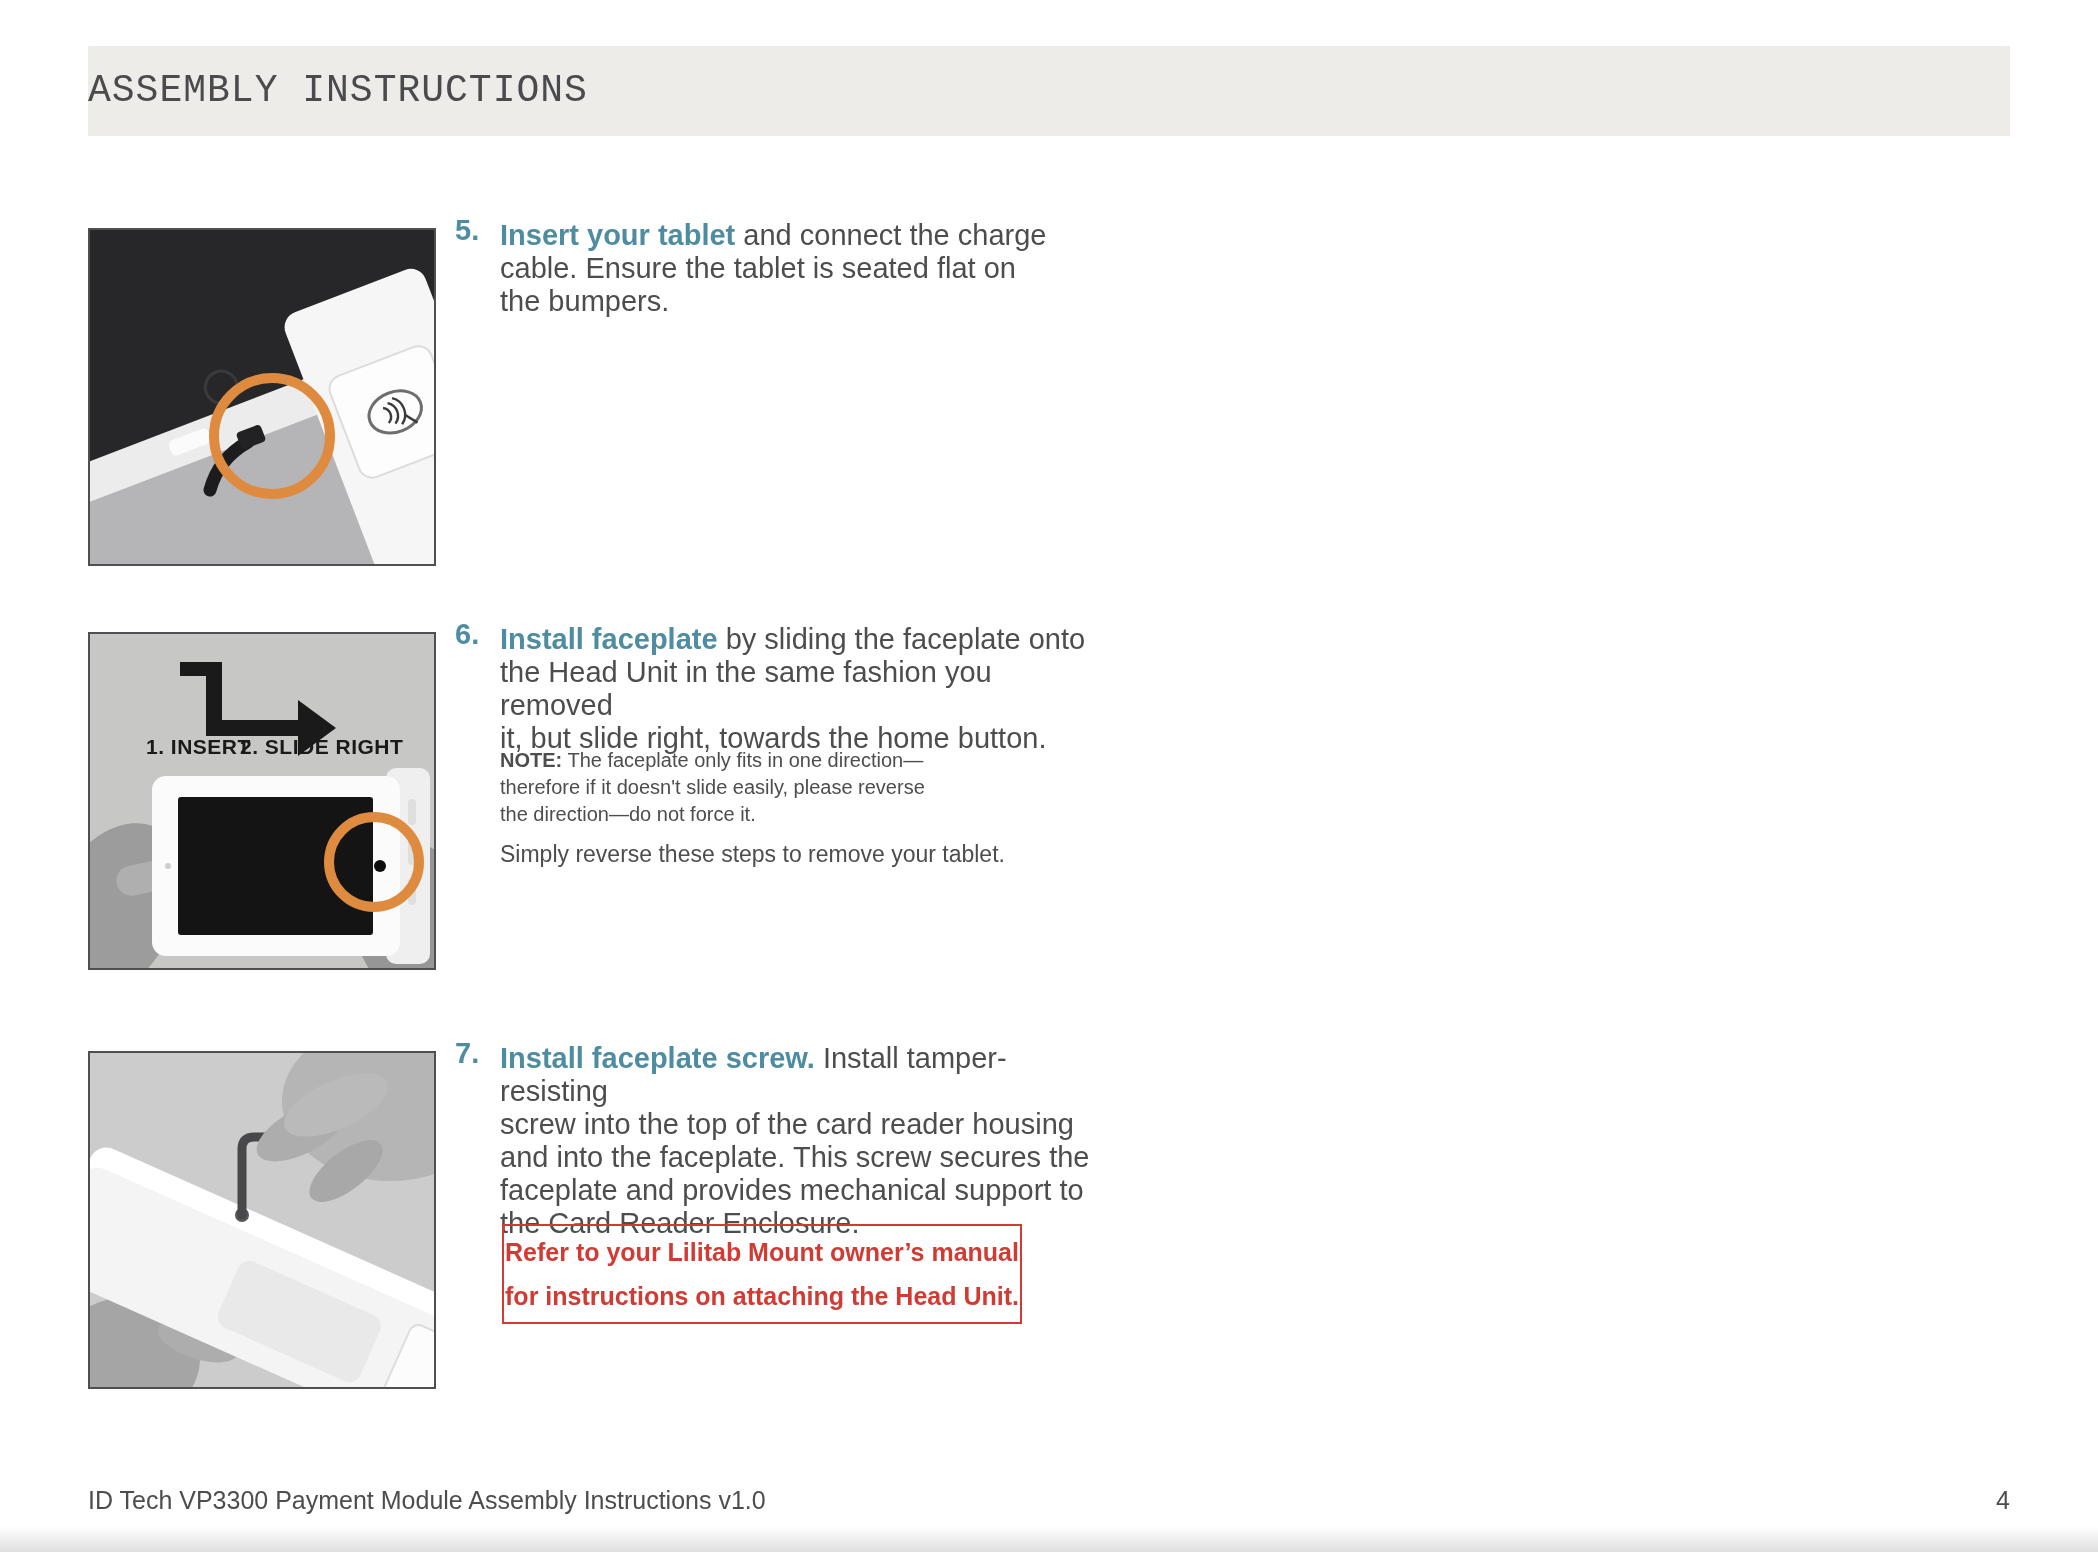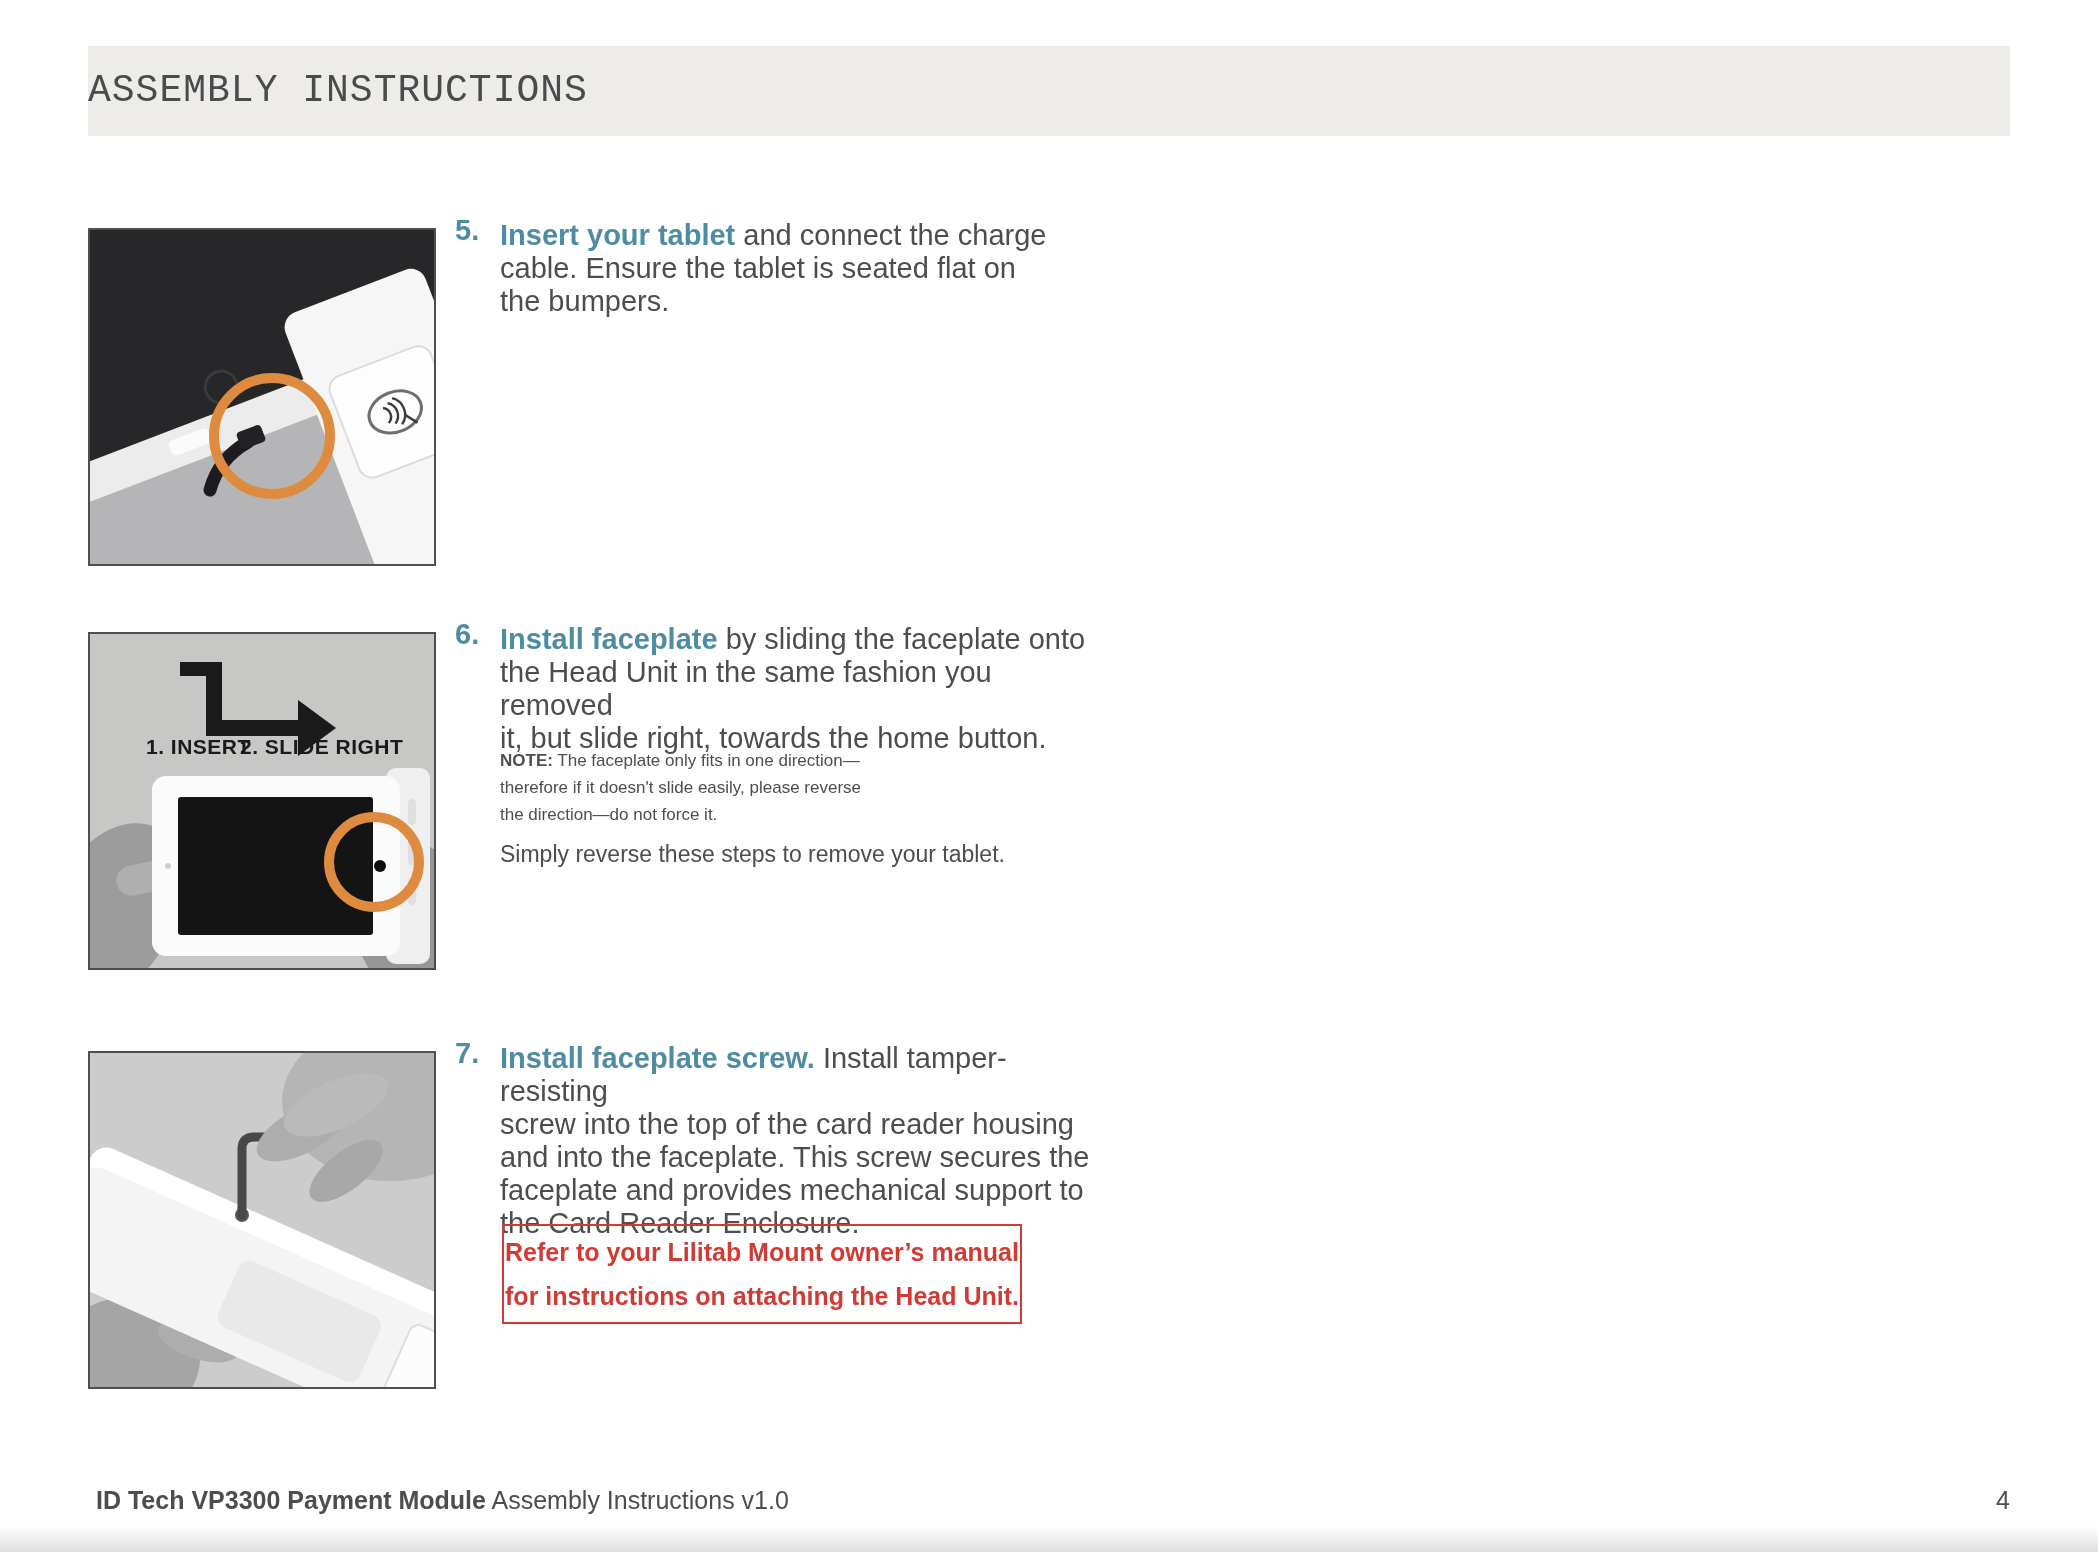--- a/index.html
+++ b/index.html
@@ -46,21 +46,21 @@
   .step-text {
     position: absolute; left: 500px; top: 5px;
     width: 600px;
     font-size: 29px; line-height: 33px;
   }
   .lead { font-weight: 700; color: #4D8CA1; }
   .wrap { white-space: pre-line; }
   .note-para {
     position: absolute; left: 500px; top: 129px;
     width: 600px;
-    font-size: 17px; line-height: 27px;
+    font-size: 20px; line-height: 27px;
   }
   .note-label { font-weight: 700; }
   .extra-para {
     position: absolute; left: 500px; top: 223px;
     width: 600px;
     font-size: 23px; line-height: 27px;
   }
   .callout-box {
     position: absolute; left: 502px; top: 187px;
     width: 520px; height: 100px;
@@ -73,21 +73,21 @@
     font-weight: 700; color: #D13B33;
     white-space: pre-line;
   }
   
   .footer {
     position: absolute; left: 88px; top: 1486px;
     width: 1922px;
     display: flex; justify-content: space-between; align-items: baseline;
     font-size: 25px; color: #4D4D4F;
   }
-  .footer .bold { font-weight: 700; margin-left: 8px; }
+  .footer .bold { font-weight: 400; }
   .page-shadow {
     position: absolute; left: 0; bottom: 0;
     width: 2098px; height: 26px;
     background: linear-gradient(180deg, rgba(160,160,160,0) 0%, rgba(150,150,150,0.30) 100%);
     pointer-events: none;
   }
 </style>
 </head>
 <body>
 

